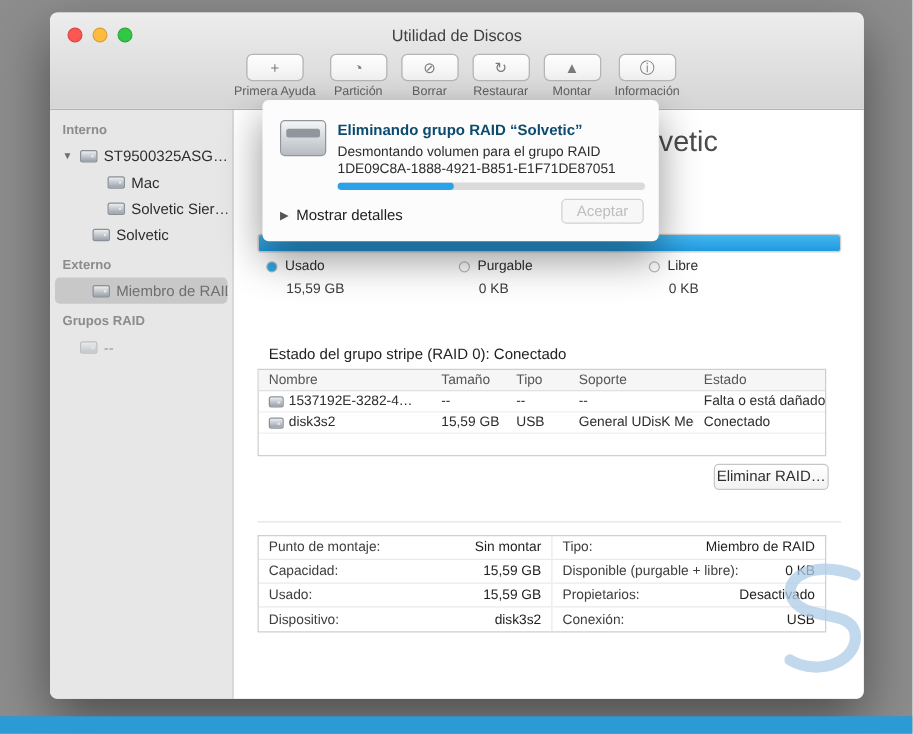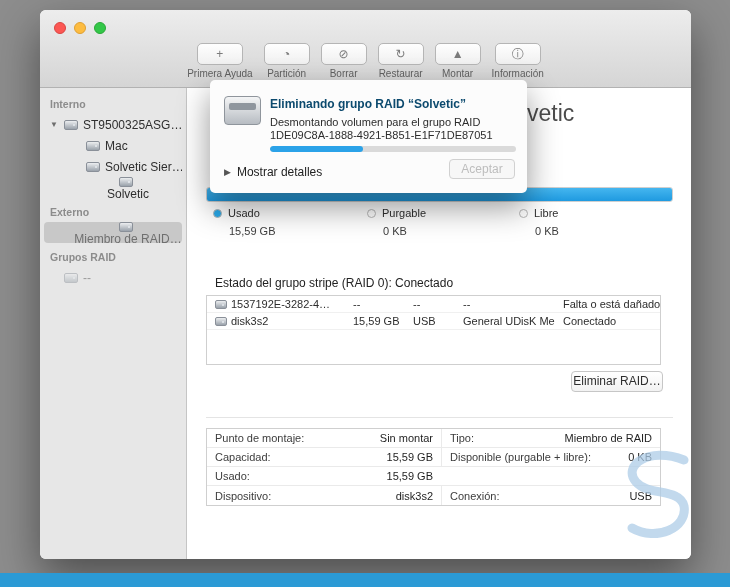--- a/index.html
+++ b/index.html
@@ -49,21 +49,21 @@
   }
 
   
   .sidebar { width:147px; background:#e7e7e7; border-right:1px solid #c5c5c5; padding-top:2px; flex:none; }
   .sb-header { font-size:10.5px; font-weight:bold; color:#8c8c8c; padding:8px 0 4px 10px; }
   .sb-item {
     height:21px; display:flex; align-items:center;
     font-size:12px; color:#2e2e2e; position:relative;
     margin:0 4px; border-radius:4px; padding-left:20px;
   }
-  .sb-item.lvl2 { padding-left:30px;flex-direction:column; }
+  .sb-item.lvl2 { padding-left:30px; }
   .sb-item.lvl3 { padding-left:42px; }
   .sb-item.selected { background:#c8c8c8; color:#6f6f6f; }
   .sb-item.dimmed { color:#9a9a9a; }
   .sb-item.dimmed .drive-icon { opacity:.45; }
   .disclosure { position:absolute; left:6px; font-size:8px; color:#6e6e6e; }
   .sb-label { white-space:nowrap; overflow:hidden; }
 
   .drive-icon {
     width:14px; height:10px; border-radius:2px; flex:none;
     background:linear-gradient(#eceef0,#9aa2ab);
@@ -160,20 +160,21 @@
 <body>
 
 <div class="window">
   <div class="chrome">
     <div class="titlebar">
       <div class="traffic">
         <span class="light red"></span>
         <span class="light yellow"></span>
         <span class="light green"></span>
       </div>
+      <div class="win-title">Utilidad de Discos</div>
     </div>
     <div class="toolbar">
       <div class="tb-item">
         <div class="tb-btn">
             <span>+</span>
           </div>
         <div class="tb-label">Primera Ayuda</div>
       </div>
       <div class="tb-item">
         <div class="tb-btn">
@@ -268,20 +269,27 @@
         <div class="legend-row">
           <span class="dot" style="background: rgb(255, 255, 255);"></span>
           <span>Libre</span>
         </div>
         <div class="legend-value">0 KB</div>
       </div>
 
       <div class="raid-status">Estado del grupo stripe (RAID 0): Conectado</div>
 
       <div class="dtable">
+        <div class="hdr">
+          <div class="c c0">Nombre</div>
+          <div class="c c1">Tamaño</div>
+          <div class="c c2">Tipo</div>
+          <div class="c c3">Soporte</div>
+          <div class="c c4">Estado</div>
+        </div>
         <div class="trow">
           <div class="c c0">
             <span class="drive-icon sm"></span>
             <span>1537192E-3282-4…</span>
           </div>
           <div class="c c1">--</div>
           <div class="c c2">--</div>
           <div class="c c3">--</div>
           <div class="c c4">Falta o está dañado</div>
         </div>
@@ -319,20 +327,24 @@
           </div>
           <div class="cell-r">
             <span class="ilabel">Disponible (purgable + libre):</span>
             <span class="ivalue">0 KB</span>
           </div>
         </div>
         <div class="info-row">
           <div class="cell-l">
             <span class="ilabel">Usado:</span>
             <span class="ivalue">15,59 GB</span>
+          </div>
+          <div class="cell-r">
+            <span class="ilabel">Propietarios:</span>
+            <span class="ivalue">Desactivado</span>
           </div>
         </div>
         <div class="info-row">
           <div class="cell-l">
             <span class="ilabel">Dispositivo:</span>
             <span class="ivalue">disk3s2</span>
           </div>
           <div class="cell-r">
             <span class="ilabel">Conexión:</span>
             <span class="ivalue">USB</span>

